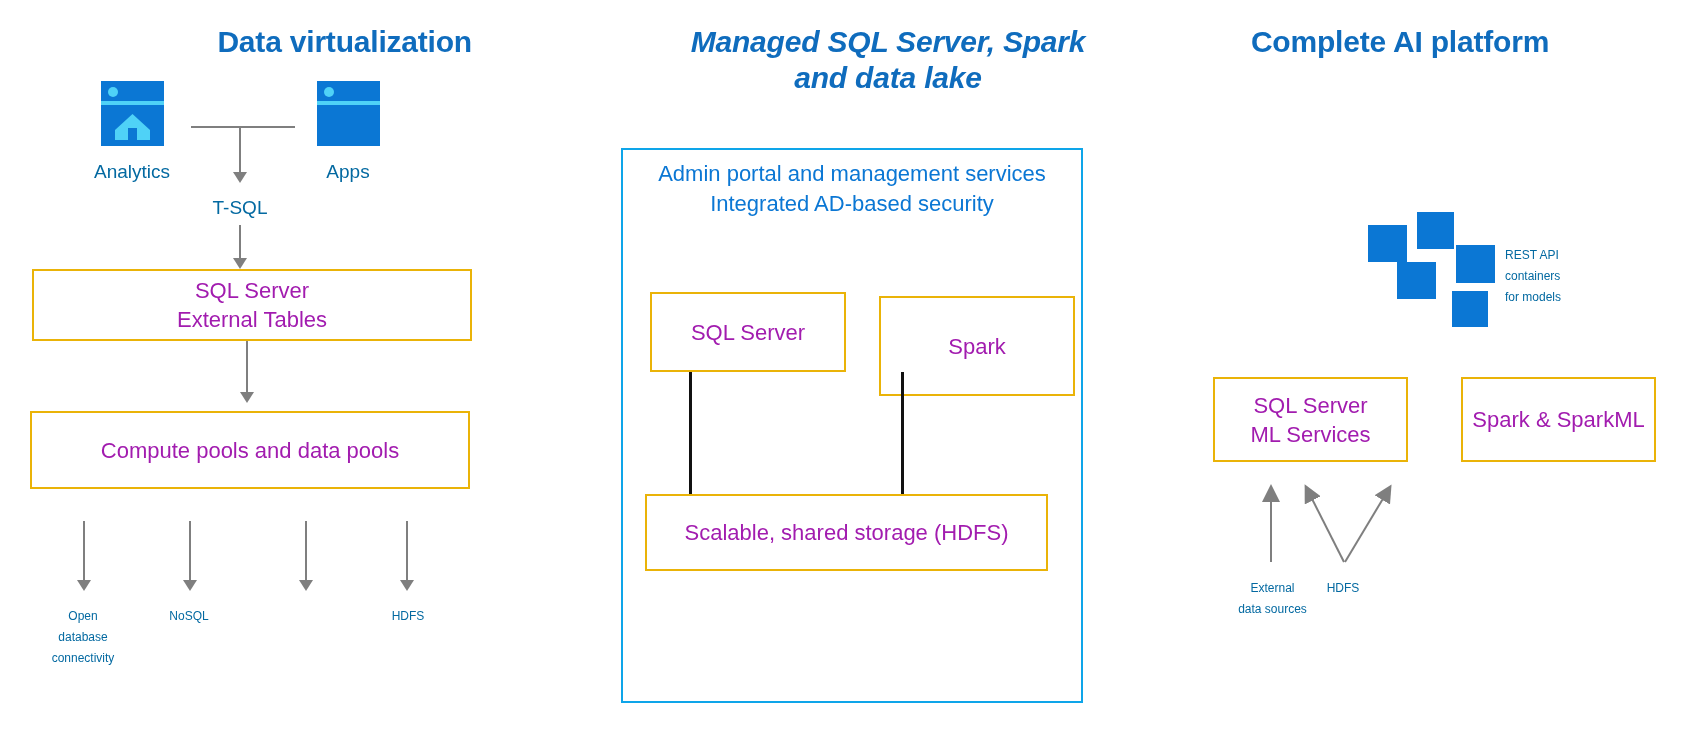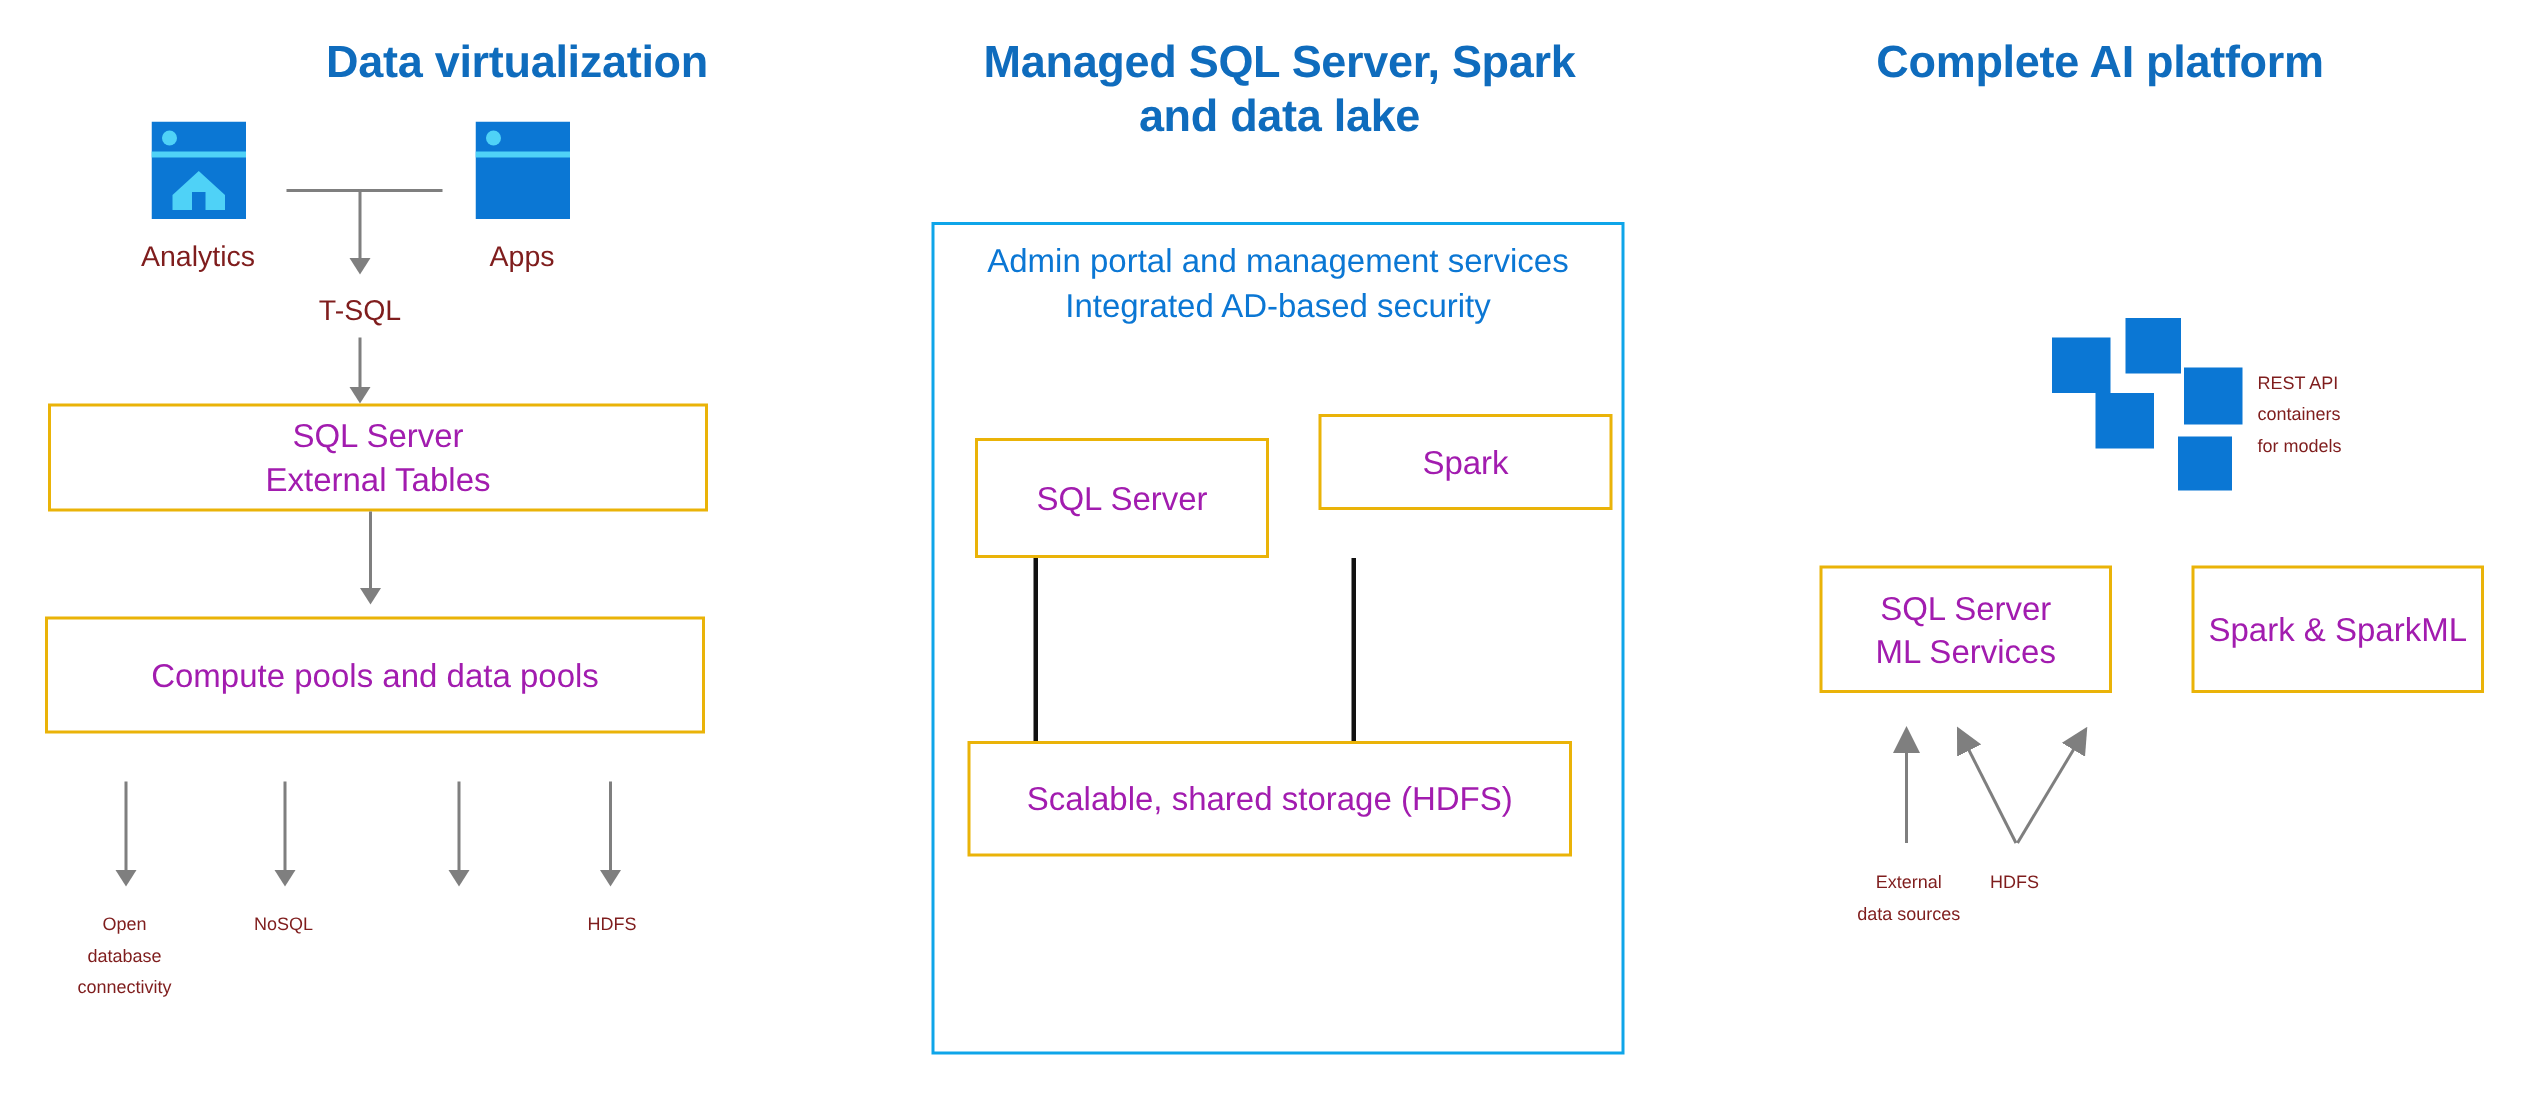--- a/index.html
+++ b/index.html
@@ -40,21 +40,21 @@
     line-height: 29px;
   }
   .outer-box {
     position: absolute;
     box-sizing: border-box;
     border: 2px solid #0ea5e9;
     background: transparent;
   }
   .blue-label {
     position: absolute;
-    color: #7f1d1d;
+    color: #0369a1;
     text-align: center;
     font-size: 19px;
     line-height: 24px;
   }
   .blue-label.small {
     font-size: 12px;
     line-height: 21px;
   }
   .hdr-text {
     position: absolute;
@@ -162,37 +162,37 @@
 
   <div class="vline" style="left:305px; top:521px; height:62px;"></div>
   <div class="arrow-down" style="left:299px; top:580px;"></div>
 
   <div class="vline" style="left:406px; top:521px; height:62px;"></div>
   <div class="arrow-down" style="left:400px; top:580px;"></div>
   <div class="blue-label small" style="left:348px; top:606px; width:120px;">
     <div>HDFS</div>
   </div>
 
-  <div class="col-title" style="left:598px; top:24px; width:510px;">
+  <div class="col-title" style="left:633px; top:24px; width:510px;font-style:italic;">
     <div>Managed SQL Server, Spark</div>
     <div>and data lake</div>
   </div>
 
   <div class="outer-box" style="left:621px; top:148px; width:462px; height:555px;">
     <div class="hdr-text" style="top:9px;">
       <div>Admin portal and management services</div>
       <div>Integrated AD-based security</div>
     </div>
   </div>
 
   <div class="box" style="left:650px; top:292px; width:196px; height:80px;">
     <span>SQL Server</span>
   </div>
 
-  <div class="box" style="left:879px; top:276px; width:196px; height:64px;align-items:center;">
+  <div class="box" style="left:879px; top:296px; width:196px; height:100px;align-items:center;">
     <span>Spark</span>
   </div>
 
   <div class="vline-black" style="left:689px; top:372px; height:123px;"></div>
   <div class="vline-black" style="left:901px; top:372px; height:123px;"></div>
 
   <div class="box" style="left:645px; top:494px; width:403px; height:77px;">
     <span>Scalable, shared storage (HDFS)</span>
   </div>
 

